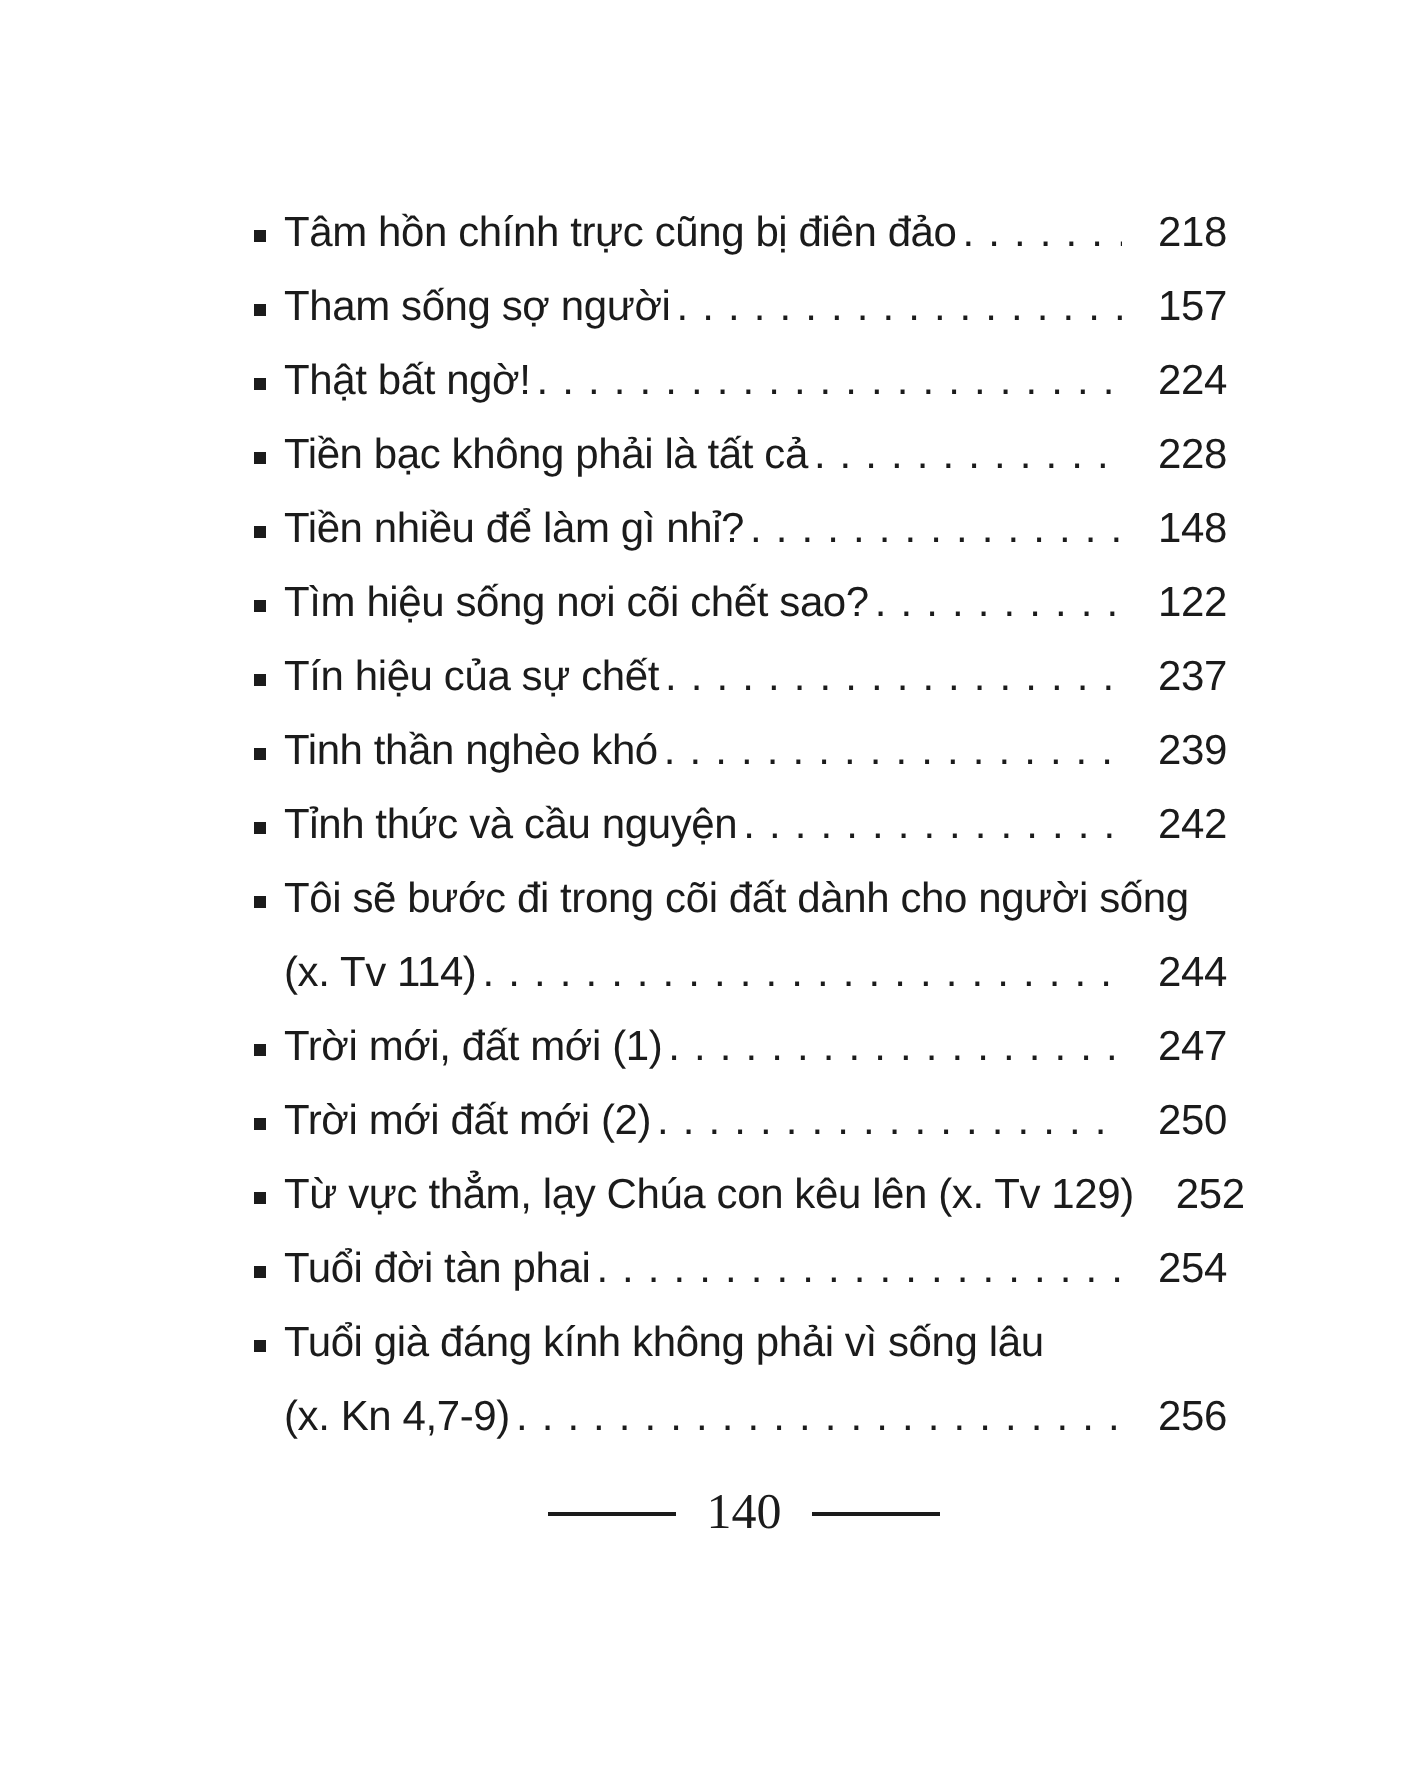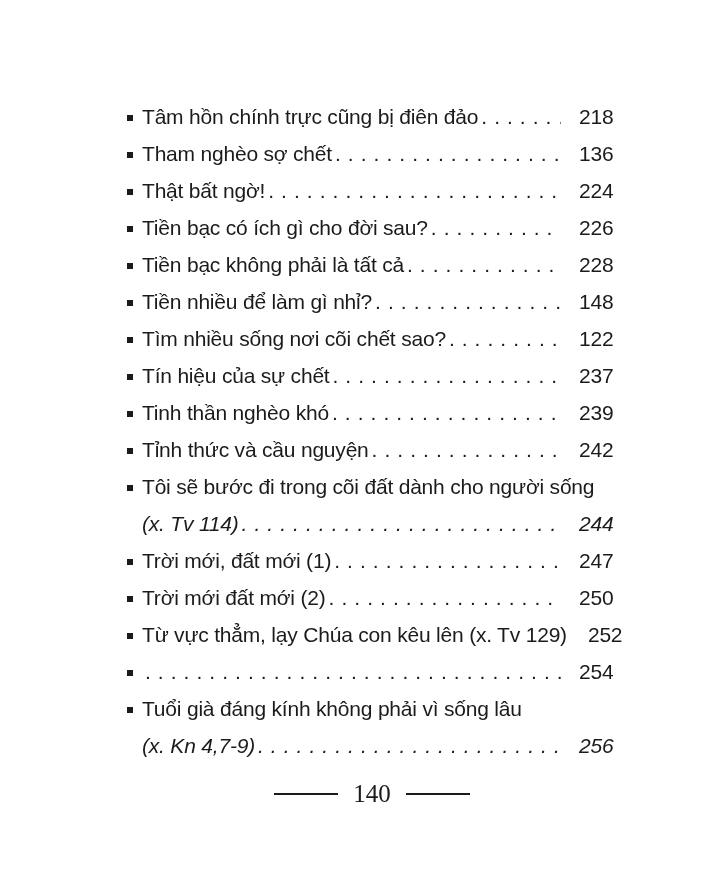--- a/index.html
+++ b/index.html
@@ -31,21 +31,21 @@
   }
   .bullet {
     flex: none;
     width: 6px;
     height: 6px;
     background: #1b1b1b;
     align-self: center;
     margin-top: 3px;
     margin-right: 9px;
   }
-  .cont-row { padding-left: 15px; font-style: italic; }
+  .cont-row { padding-left: 15px; }
   .title { flex: none; }
   .dots {
     flex: 1 1 auto;
     min-width: 0;
     overflow: hidden;
     margin-left: 3px;
     color: #1b1b1b;
   }
   .dots::after {
     content: ". . . . . . . . . . . . . . . . . . . . . . . . . . . . . . . . . . . . . . . . . . . . . .";
@@ -80,56 +80,50 @@
   <div class="toc" id="toc-list">
   <div class="row">
     <span class="bullet"></span>
     <span class="title">Tâm hồn chính trực cũng bị điên đảo</span>
     <span class="dots"></span>
     <span class="pagenum">218</span>
   </div>
 
   <div class="row">
     <span class="bullet"></span>
-    <span class="title">Tham nghèo sợ chết</span>
-    <span class="dots"></span>
-    <span class="pagenum">136</span>
+    <span class="title">Tham sống sợ người</span>
+    <span class="dots"></span>
+    <span class="pagenum">157</span>
   </div>
 
   <div class="row">
     <span class="bullet"></span>
     <span class="title">Thật bất ngờ!</span>
     <span class="dots"></span>
     <span class="pagenum">224</span>
   </div>
 
-  <div class="row">
-    <span class="bullet"></span>
-    <span class="title">Tiền bạc có ích gì cho đời sau?</span>
-    <span class="dots"></span>
-    <span class="pagenum">226</span>
-  </div>
 
   <div class="row">
     <span class="bullet"></span>
     <span class="title">Tiền bạc không phải là tất cả</span>
     <span class="dots"></span>
     <span class="pagenum">228</span>
   </div>
 
   <div class="row">
     <span class="bullet"></span>
     <span class="title">Tiền nhiều để làm gì nhỉ?</span>
     <span class="dots"></span>
     <span class="pagenum">148</span>
   </div>
 
   <div class="row">
     <span class="bullet"></span>
-    <span class="title">Tìm nhiều sống nơi cõi chết sao?</span>
+    <span class="title">Tìm hiệu sống nơi cõi chết sao?</span>
     <span class="dots"></span>
     <span class="pagenum">122</span>
   </div>
 
   <div class="row">
     <span class="bullet"></span>
     <span class="title">Tín hiệu của sự chết</span>
     <span class="dots"></span>
     <span class="pagenum">237</span>
   </div>
@@ -176,20 +170,21 @@
 
   <div class="row">
     <span class="bullet"></span>
     <span class="title">Từ vực thẳm, lạy Chúa con kêu lên (x. Tv 129)</span>
     <span class="dots"></span>
     <span class="pagenum">252</span>
   </div>
 
   <div class="row">
     <span class="bullet"></span>
+    <span class="title">Tuổi đời tàn phai</span>
     <span class="dots"></span>
     <span class="pagenum">254</span>
   </div>
 
   <div>
     <div class="row">
       <span class="bullet"></span>
       <span class="title">Tuổi già đáng kính không phải vì sống lâu</span>
     </div>
     <div class="row cont-row">

